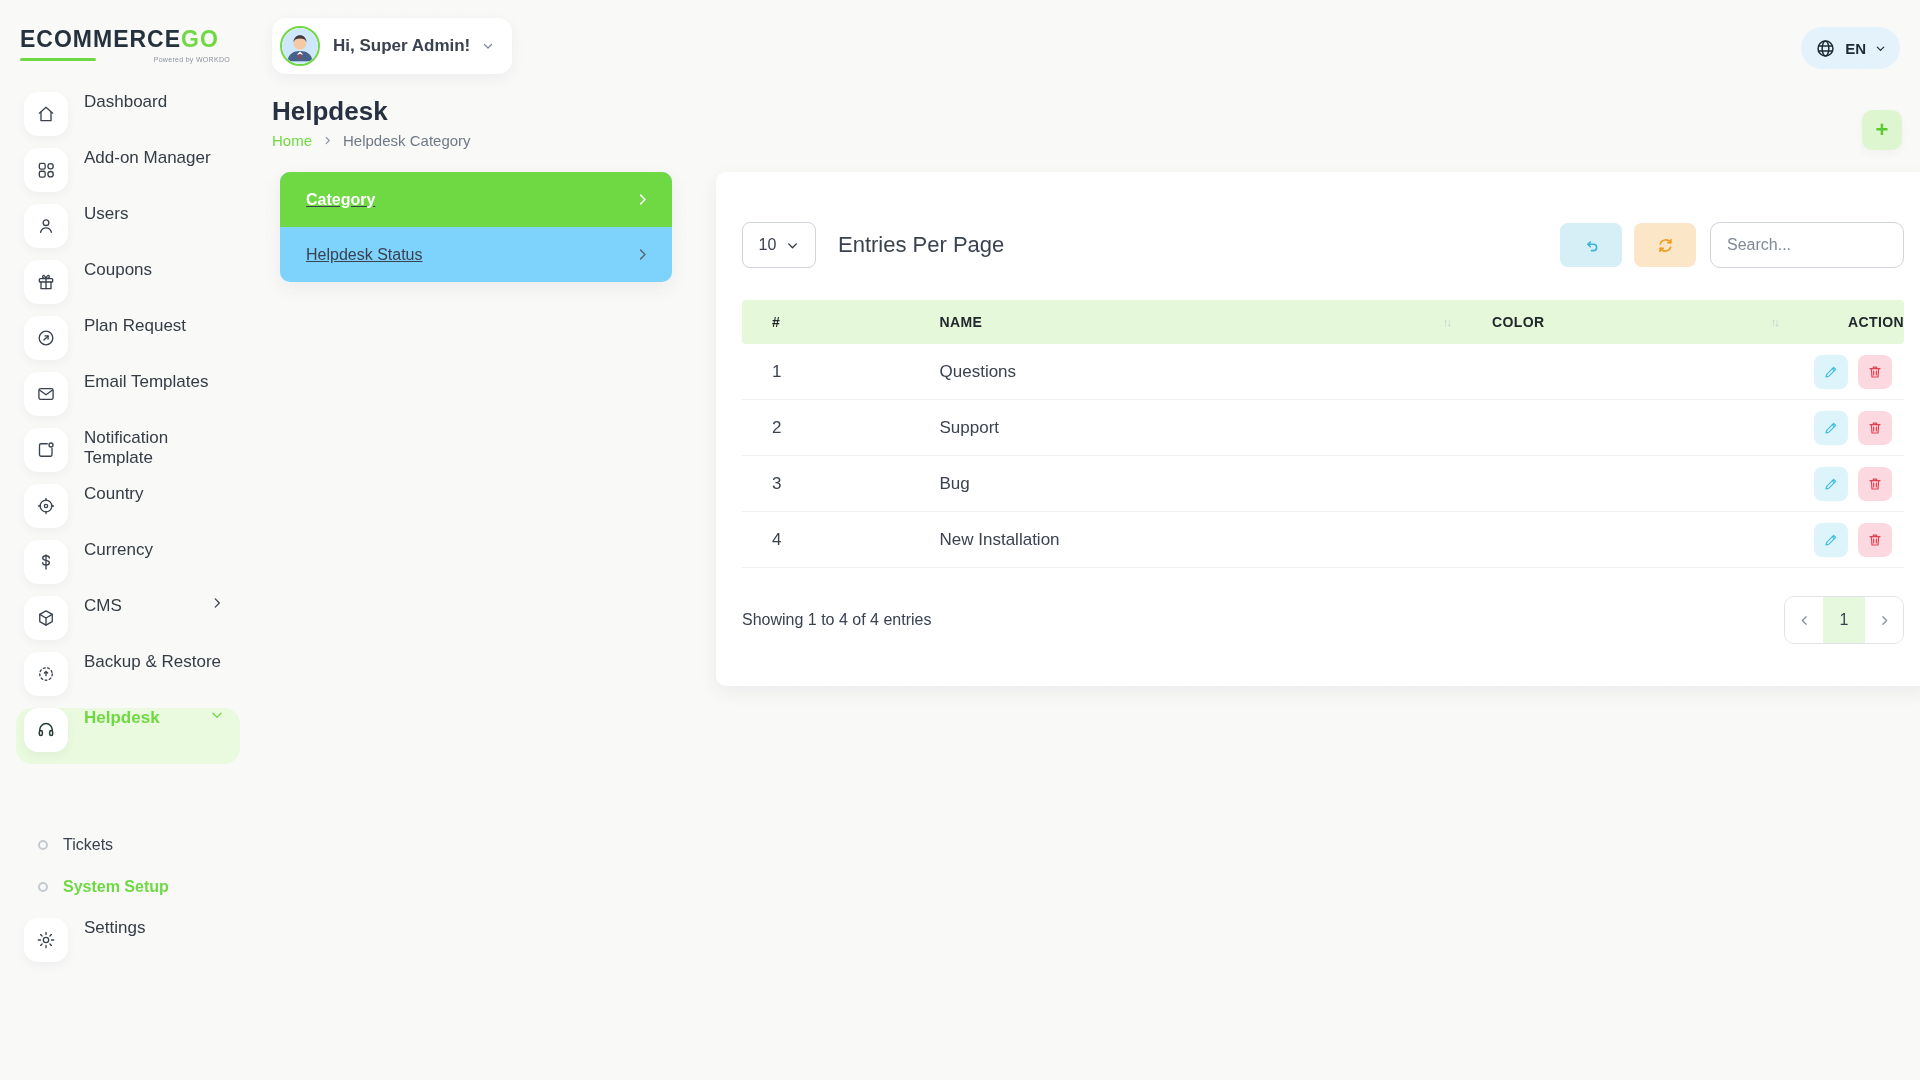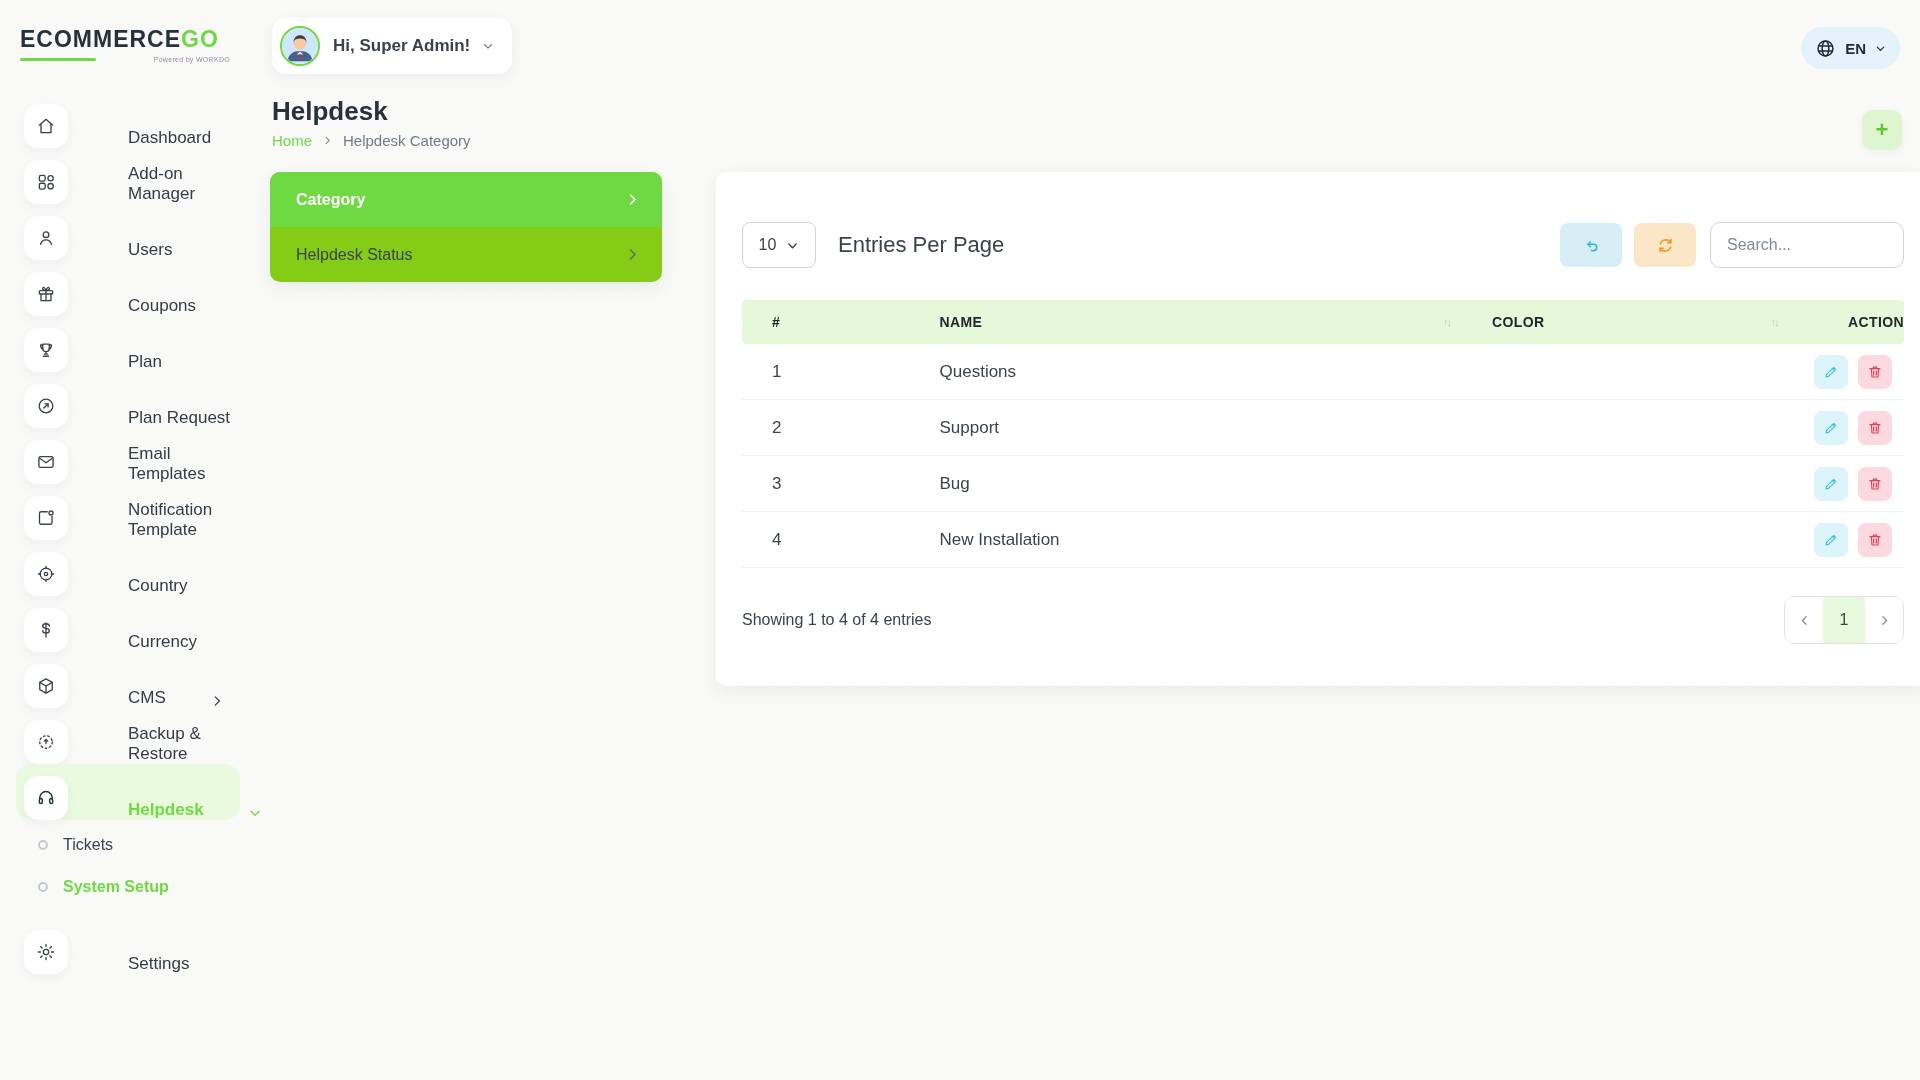--- a/index.html
+++ b/index.html
@@ -16,21 +16,21 @@
 
   
   .sidebar { position:absolute; left:16px; top:0; width:224px; }
   .logo { position:absolute; left:4px; top:26px; width:210px; }
   .logo-text { font-size:23px; font-weight:800; letter-spacing:1px; color:#25313c; white-space:nowrap; }
   .logo-text .accent { color:#6fd943; }
   .logo-sub { display:flex; align-items:center; margin-top:3px; }
   .logo-bar { height:3px; width:78px; background:#6fd943; border-radius:2px; }
   .logo-powered { font-size:7px; color:#8b949d; margin-left:58px; letter-spacing:0.3px; white-space:nowrap; }
   .nav { position:absolute; left:0; top:92px; width:224px; list-style:none; }
-  .nav-item { display:flex; align-items:flex-end; height:56px; position:relative; cursor:pointer;gap:44px; }
+  .nav-item { display:flex; align-items:flex-start; height:56px; position:relative; cursor:pointer; }
   .chip { width:44px; height:44px; background:#ffffff; border-radius:14px; box-shadow:0 4px 10px rgba(40,50,60,0.05); display:flex; align-items:center; justify-content:center; margin-left:8px; color:#39424c; flex:0 0 auto; }
   .nav-label { margin-left:16px; font-size:17px; font-weight:500; color:#343c46; }
   .nav-item.active { background:#e9fadf; border-radius:16px; }
   .nav-item.active .nav-label { color:#6fd943; font-weight:700; }
   .nav-item.active .chip { color:#213b30; }
   .nav-chevron { margin-left:auto; margin-right:16px; color:#39424c; display:flex; }
   .nav-item.active .nav-chevron { color:#6fd943; }
   .sub-item { display:flex; align-items:center; height:42px; padding-left:22px; cursor:pointer; }
   .ring { width:10px; height:10px; border:2px solid #c3cad1; border-radius:50%; margin-right:15px; flex:0 0 auto; }
   .sub-label { font-size:16px; font-weight:500; color:#39424e; }
@@ -48,21 +48,21 @@
 
   
   .page-title { position:absolute; left:272px; top:96px; font-size:26px; font-weight:700; color:#283141; }
   .breadcrumb { position:absolute; left:272px; top:132px; display:flex; align-items:center; font-size:15px; }
   .crumb-home { color:#6fd943; cursor:pointer; }
   .crumb-sep { color:#8a939d; margin:0 10px; font-size:13px; display:flex; }
   .crumb-current { color:#6f7a86; }
   .add-btn { position:absolute; right:18px; top:110px; width:40px; height:40px; background:#def6cf; border-radius:10px; display:flex; align-items:center; justify-content:center; color:#5cc92f; font-size:22px; font-weight:600; cursor:pointer; box-shadow:0 3px 8px rgba(40,50,60,0.04); }
 
   
-  .panel-card { position:absolute; left:270px; top:172px; width:392px; background:#84cc16; border-radius:10px; box-shadow:0 6px 18px rgba(40,50,60,0.07); overflow:hidden; }
+  .panel-card { position:absolute; left:280px; top:172px; width:392px; background:#7dd3fc; border-radius:10px; box-shadow:0 6px 18px rgba(40,50,60,0.07); overflow:hidden;text-decoration:underline; }
   .panel-row { height:55px; display:flex; align-items:center; padding:0 22px 0 26px; font-size:16px; cursor:pointer; }
   .panel-row .p-chev { margin-left:auto; display:flex; }
   .panel-row.active { background:#6fd943; color:#ffffff; font-weight:600; }
   .panel-row.normal { color:#3a4250; font-weight:500; }
   .panel-row.normal .p-chev { color:#5f6973; }
 
   
   .main-card { position:absolute; left:716px; top:172px; width:1214px; height:514px; background:#fff; border-radius:10px; box-shadow:0 6px 18px rgba(40,50,60,0.07); padding:50px 26px 0 26px; }
   .toolbar { display:flex; align-items:center; }
   .entries-select { width:74px; height:46px; border:1px solid #ced4da; border-radius:8px; background:#fff; display:flex; align-items:center; justify-content:center; gap:10px; font-size:16px; color:#3a4250; cursor:pointer; }
@@ -144,30 +144,20 @@
       <span class="chip">
           <svg class="ic" width="20" height="20" viewBox="0 0 24 24">
             <rect x="4" y="8" width="16" height="4" rx="1"></rect>
             <path d="M6 12v8h12v-8"></path>
             <path d="M12 8v12"></path>
             <path d="M12 8c-1.5 0-4-0.5-4-2.5S10.5 3 12 8z"></path>
             <path d="M12 8c1.5 0 4-0.5 4-2.5S13.5 3 12 8z"></path>
           </svg>
         </span>
       <span class="nav-label">Coupons</span>
-    </li>
-    <li class="nav-item">
-      <span class="chip">
-          <svg class="ic" width="20" height="20" viewBox="0 0 24 24">
-            <path d="M8 5h8v5a4 4 0 0 1-8 0z"></path>
-            <path d="M8 6H5.5c0 3 1 4.5 3 4.8M16 6h2.5c0 3-1 4.5-3 4.8"></path>
-            <path d="M12 14v3M9 19.5h6M10 17h4"></path>
-          </svg>
-        </span>
-      <span class="nav-label">Plan</span>
     </li>
     <li class="nav-item">
       <span class="chip">
           <svg class="ic" width="20" height="20" viewBox="0 0 24 24">
             <circle cx="12" cy="12" r="8.2"></circle>
             <path d="M9.5 14.5 L14.5 9.5"></path>
             <path d="M10.8 9.5H14.5V13.2"></path>
           </svg>
         </span>
       <span class="nav-label">Plan Request</span>

